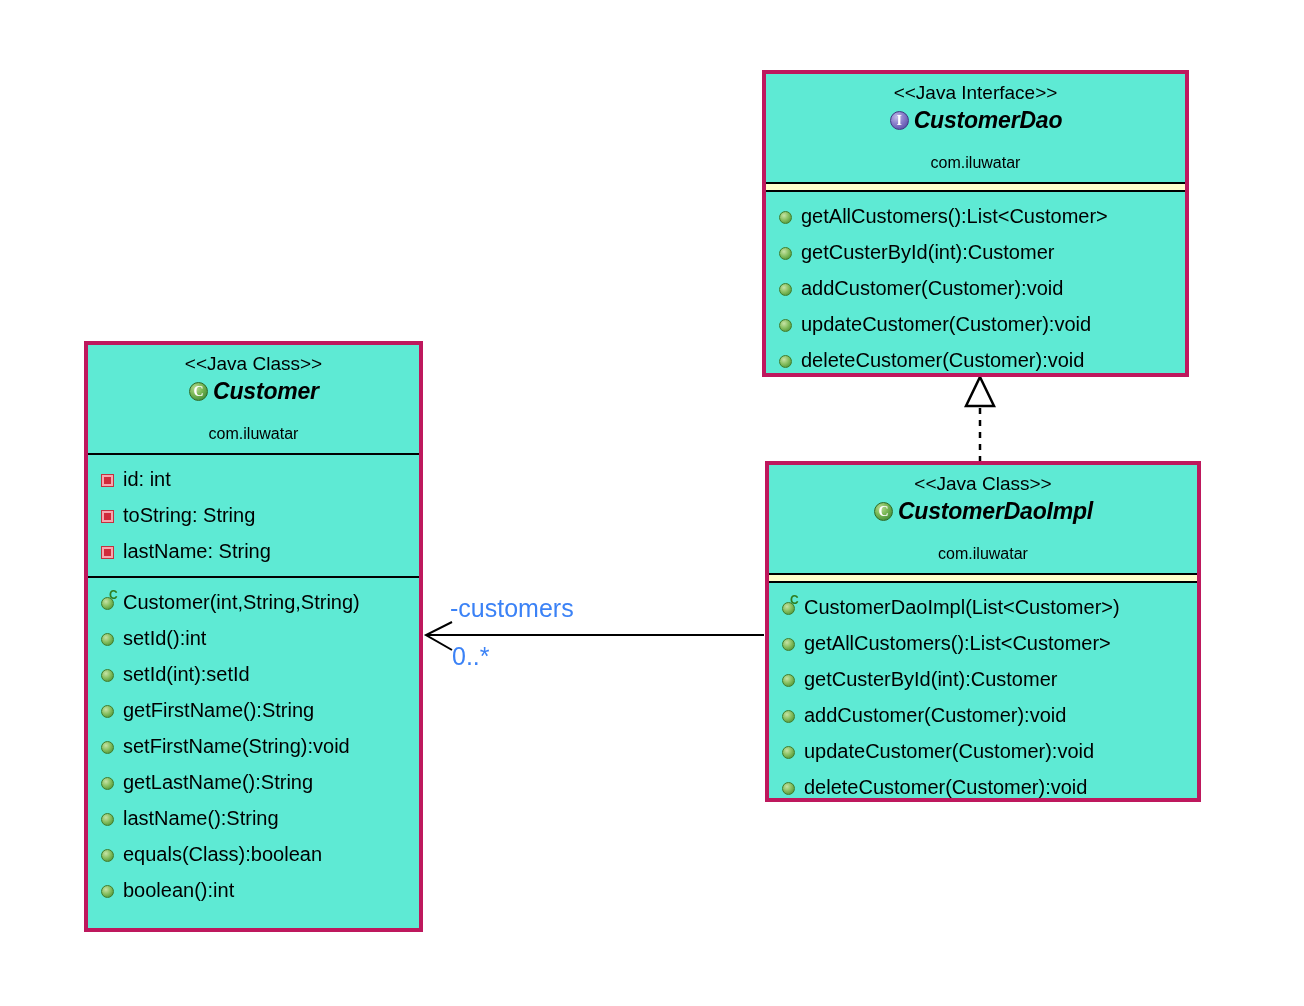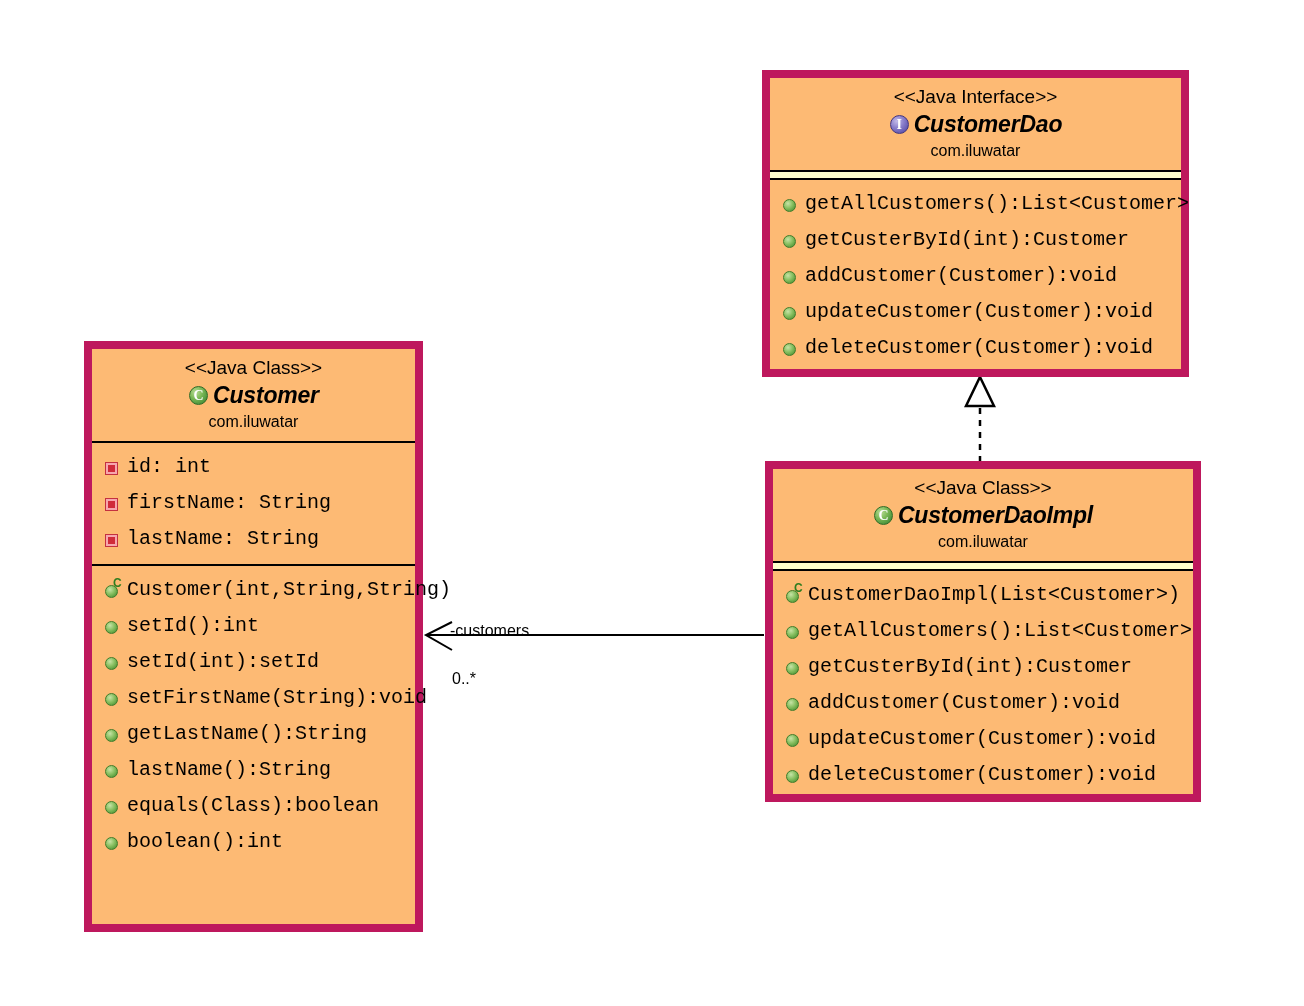--- a/index.html
+++ b/index.html
@@ -16,22 +16,22 @@
     position: relative;
     width: 1304px;
     height: 1006px;
     background: #ffffff;
     overflow: hidden;
   }
 
   
   .uml-box {
     position: absolute;
-    background: #fdba74;
-    border: 8px solid #be185d;
+    background: #5eead4;
+    border: 4px solid #be185d;
     box-sizing: border-box;
   }
   .uml-header {
     padding: 7px 10px 8px 10px;
     text-align: center;
   }
   .stereotype {
     font-size: 19px;
     color: #000000;
     line-height: 24px;
@@ -49,21 +49,21 @@
     font-weight: bold;
     color: #000000;
     white-space: nowrap;
     letter-spacing: -0.2px;
     font-style: italic;
   }
   .pkg {
     font-size: 16px;
     color: #000000;
     line-height: 22px;
-    margin-top: 2px;
+    margin-top: 18px;
     white-space: nowrap;
   }
 
   .divider {
     height: 0;
     border-top: 2px solid #000000;
   }
   .empty-compartment {
     height: 6px;
     border-top: 2px solid #000000;
@@ -78,21 +78,20 @@
     display: flex;
     align-items: center;
     padding: 0 6px 0 10px;
     height: 36px;
     white-space: nowrap;
   }
   .member-label {
     font-size: 20px;
     color: #000000;
     line-height: 24px;
-    font-family: Liberation Mono, monospace;
   }
 
   
   .icon-wrap {
     position: relative;
     width: 22px;
     height: 22px;
     flex: 0 0 22px;
     margin-right: 3px;
     display: inline-block;
@@ -189,25 +188,24 @@
   #connectors {
     position: absolute;
     left: 0;
     top: 0;
     width: 1304px;
     height: 1006px;
     pointer-events: none;
   }
   .edge-label {
     position: absolute;
-    font-size: 16px;
-    color: #000000;
+    font-size: 25px;
+    color: #3b82f6;
     white-space: nowrap;
     line-height: 22px;
-    margin-top: 23px;
   }
 </style>
 </head>
 <body>
 
 <div id="canvas">
 
   <svg id="connectors" viewBox="0 0 1304 1006" width="1304" height="1006">
 
     <g>
@@ -242,21 +240,21 @@
       <div class="member">
         <span class="icon-wrap">
           <span class="ico-field"></span>
         </span>
         <span class="member-label">id: int</span>
       </div>
       <div class="member">
         <span class="icon-wrap">
           <span class="ico-field"></span>
         </span>
-        <span class="member-label">firstName: String</span>
+        <span class="member-label">toString: String</span>
       </div>
       <div class="member">
         <span class="icon-wrap">
           <span class="ico-field"></span>
         </span>
         <span class="member-label">lastName: String</span>
       </div>
     </div>
 
     <div class="divider"></div>
@@ -273,20 +271,26 @@
         <span class="icon-wrap">
           <span class="ico-method"></span>
         </span>
         <span class="member-label">setId():int</span>
       </div>
       <div class="member">
         <span class="icon-wrap">
           <span class="ico-method"></span>
         </span>
         <span class="member-label">setId(int):setId</span>
+      </div>
+      <div class="member">
+        <span class="icon-wrap">
+          <span class="ico-method"></span>
+        </span>
+        <span class="member-label">getFirstName():String</span>
       </div>
       <div class="member">
         <span class="icon-wrap">
           <span class="ico-method"></span>
         </span>
         <span class="member-label">setFirstName(String):void</span>
       </div>
       <div class="member">
         <span class="icon-wrap">
           <span class="ico-method"></span>

